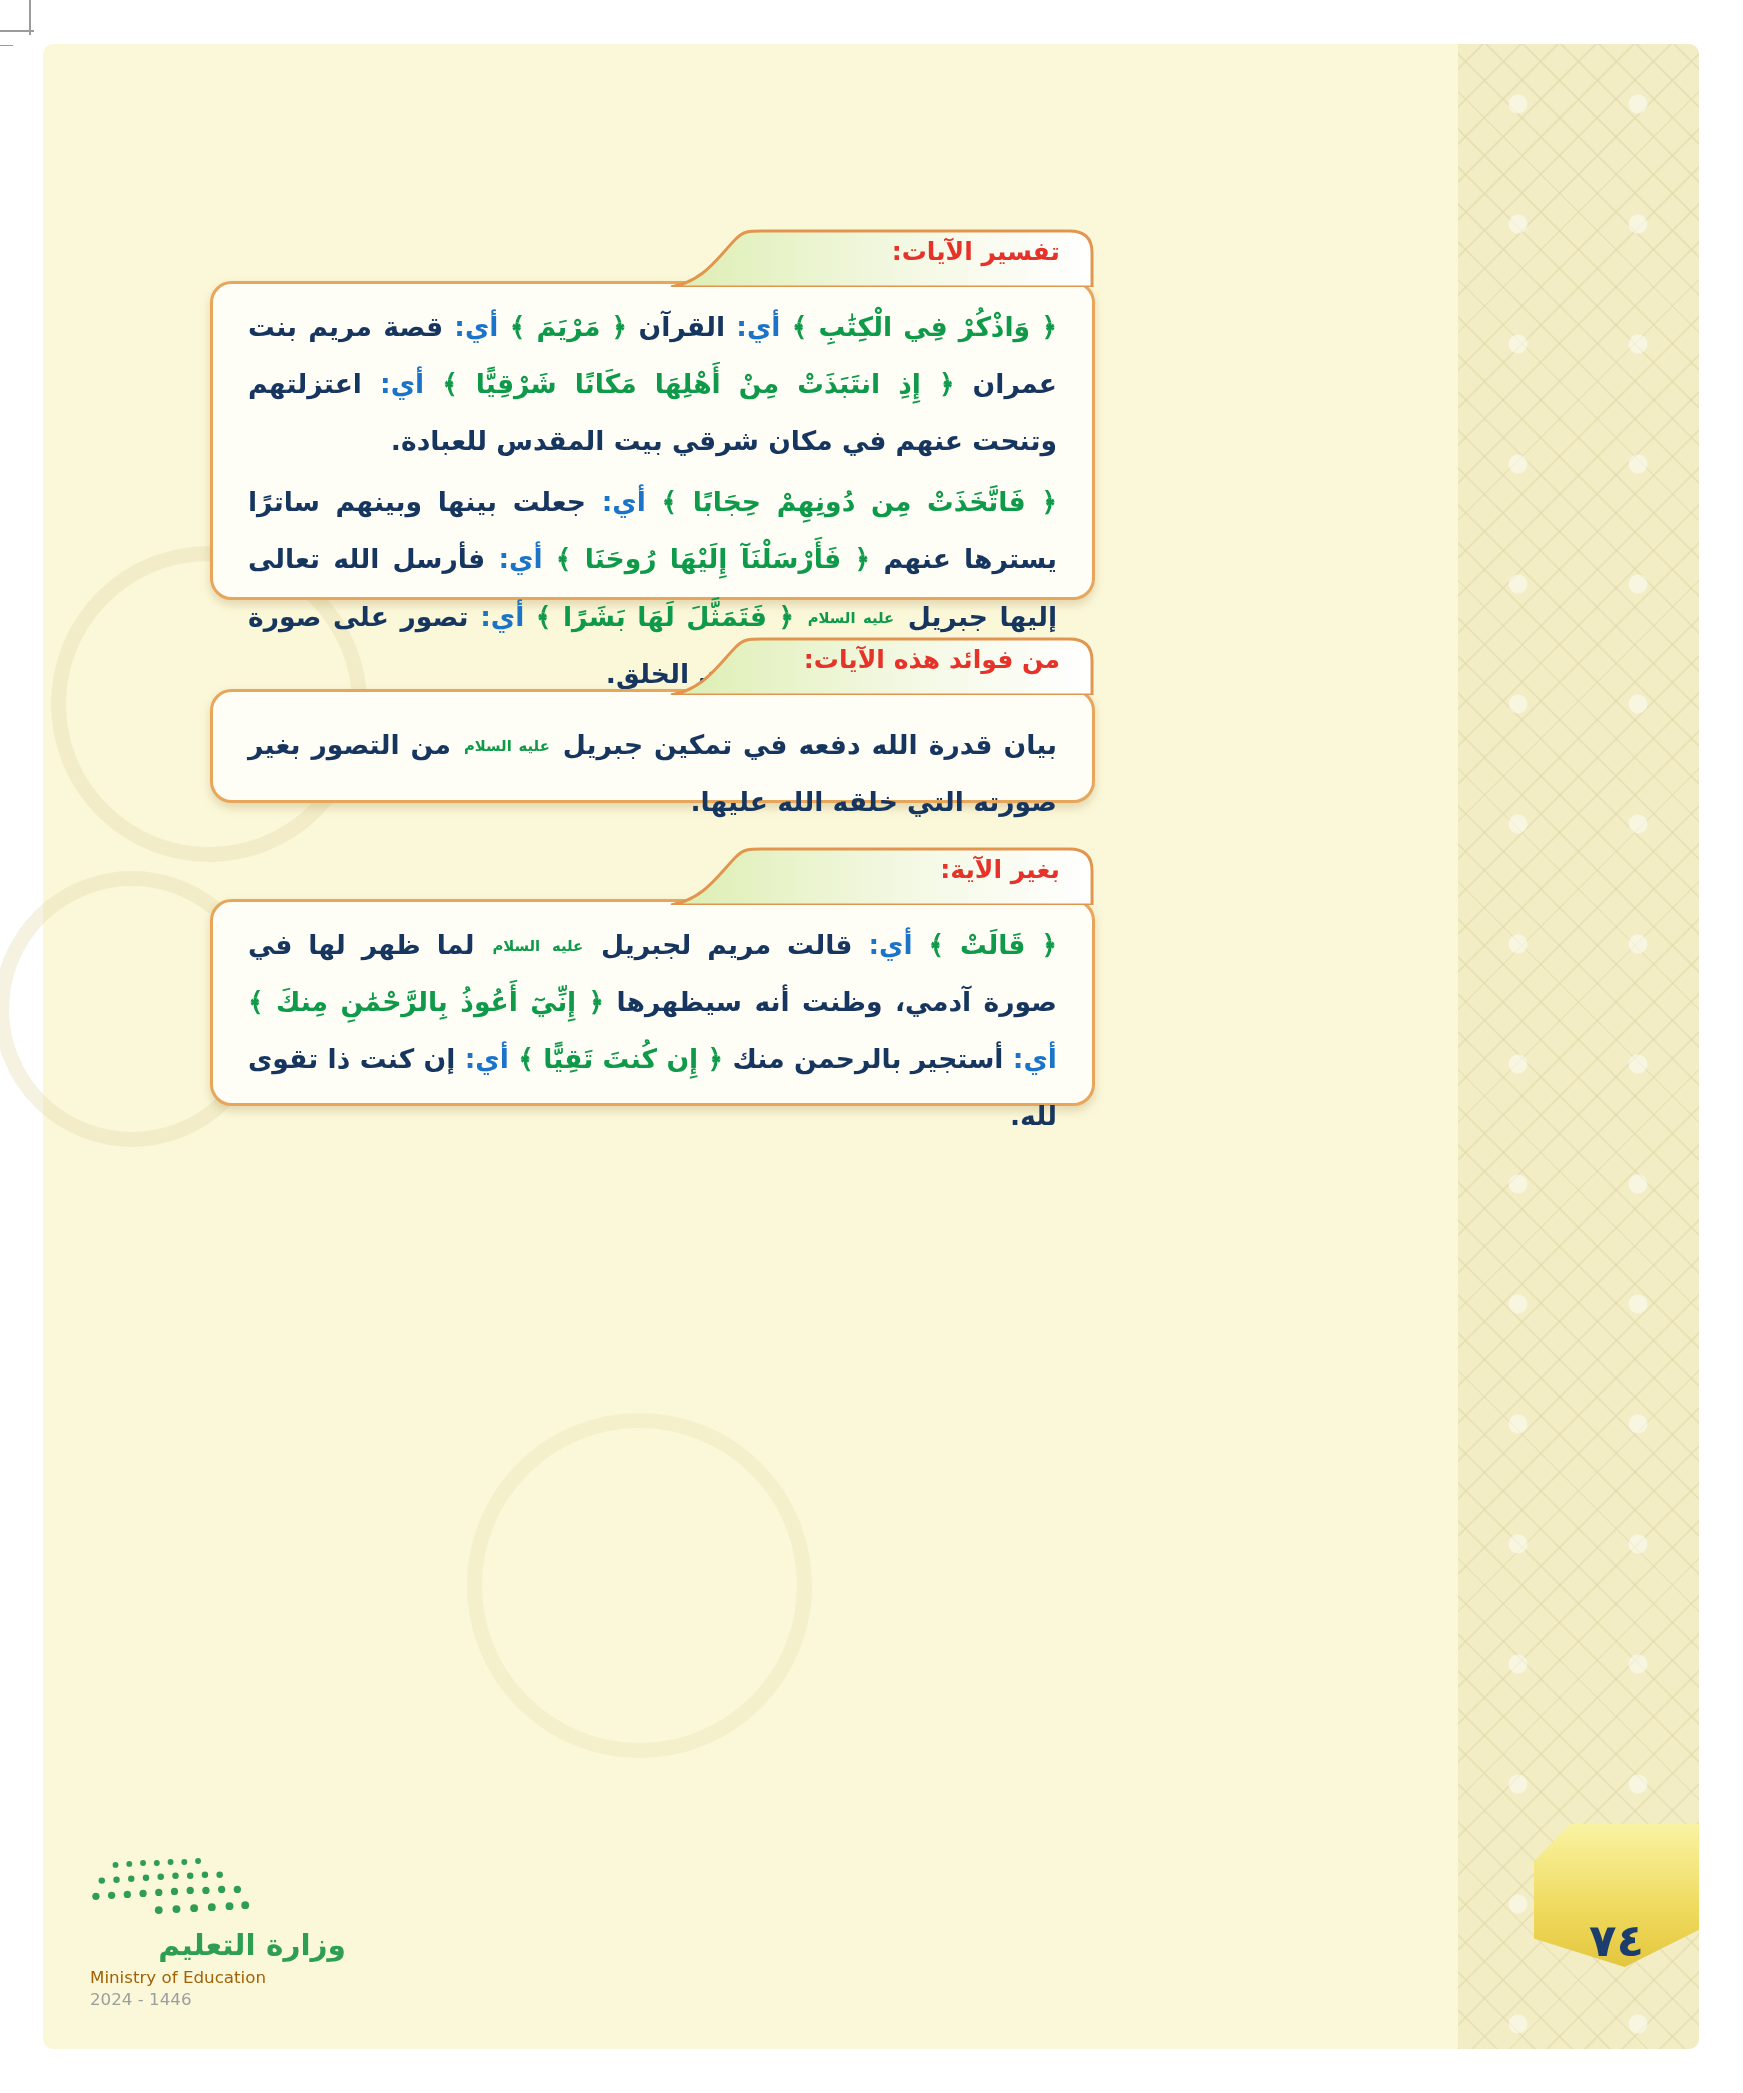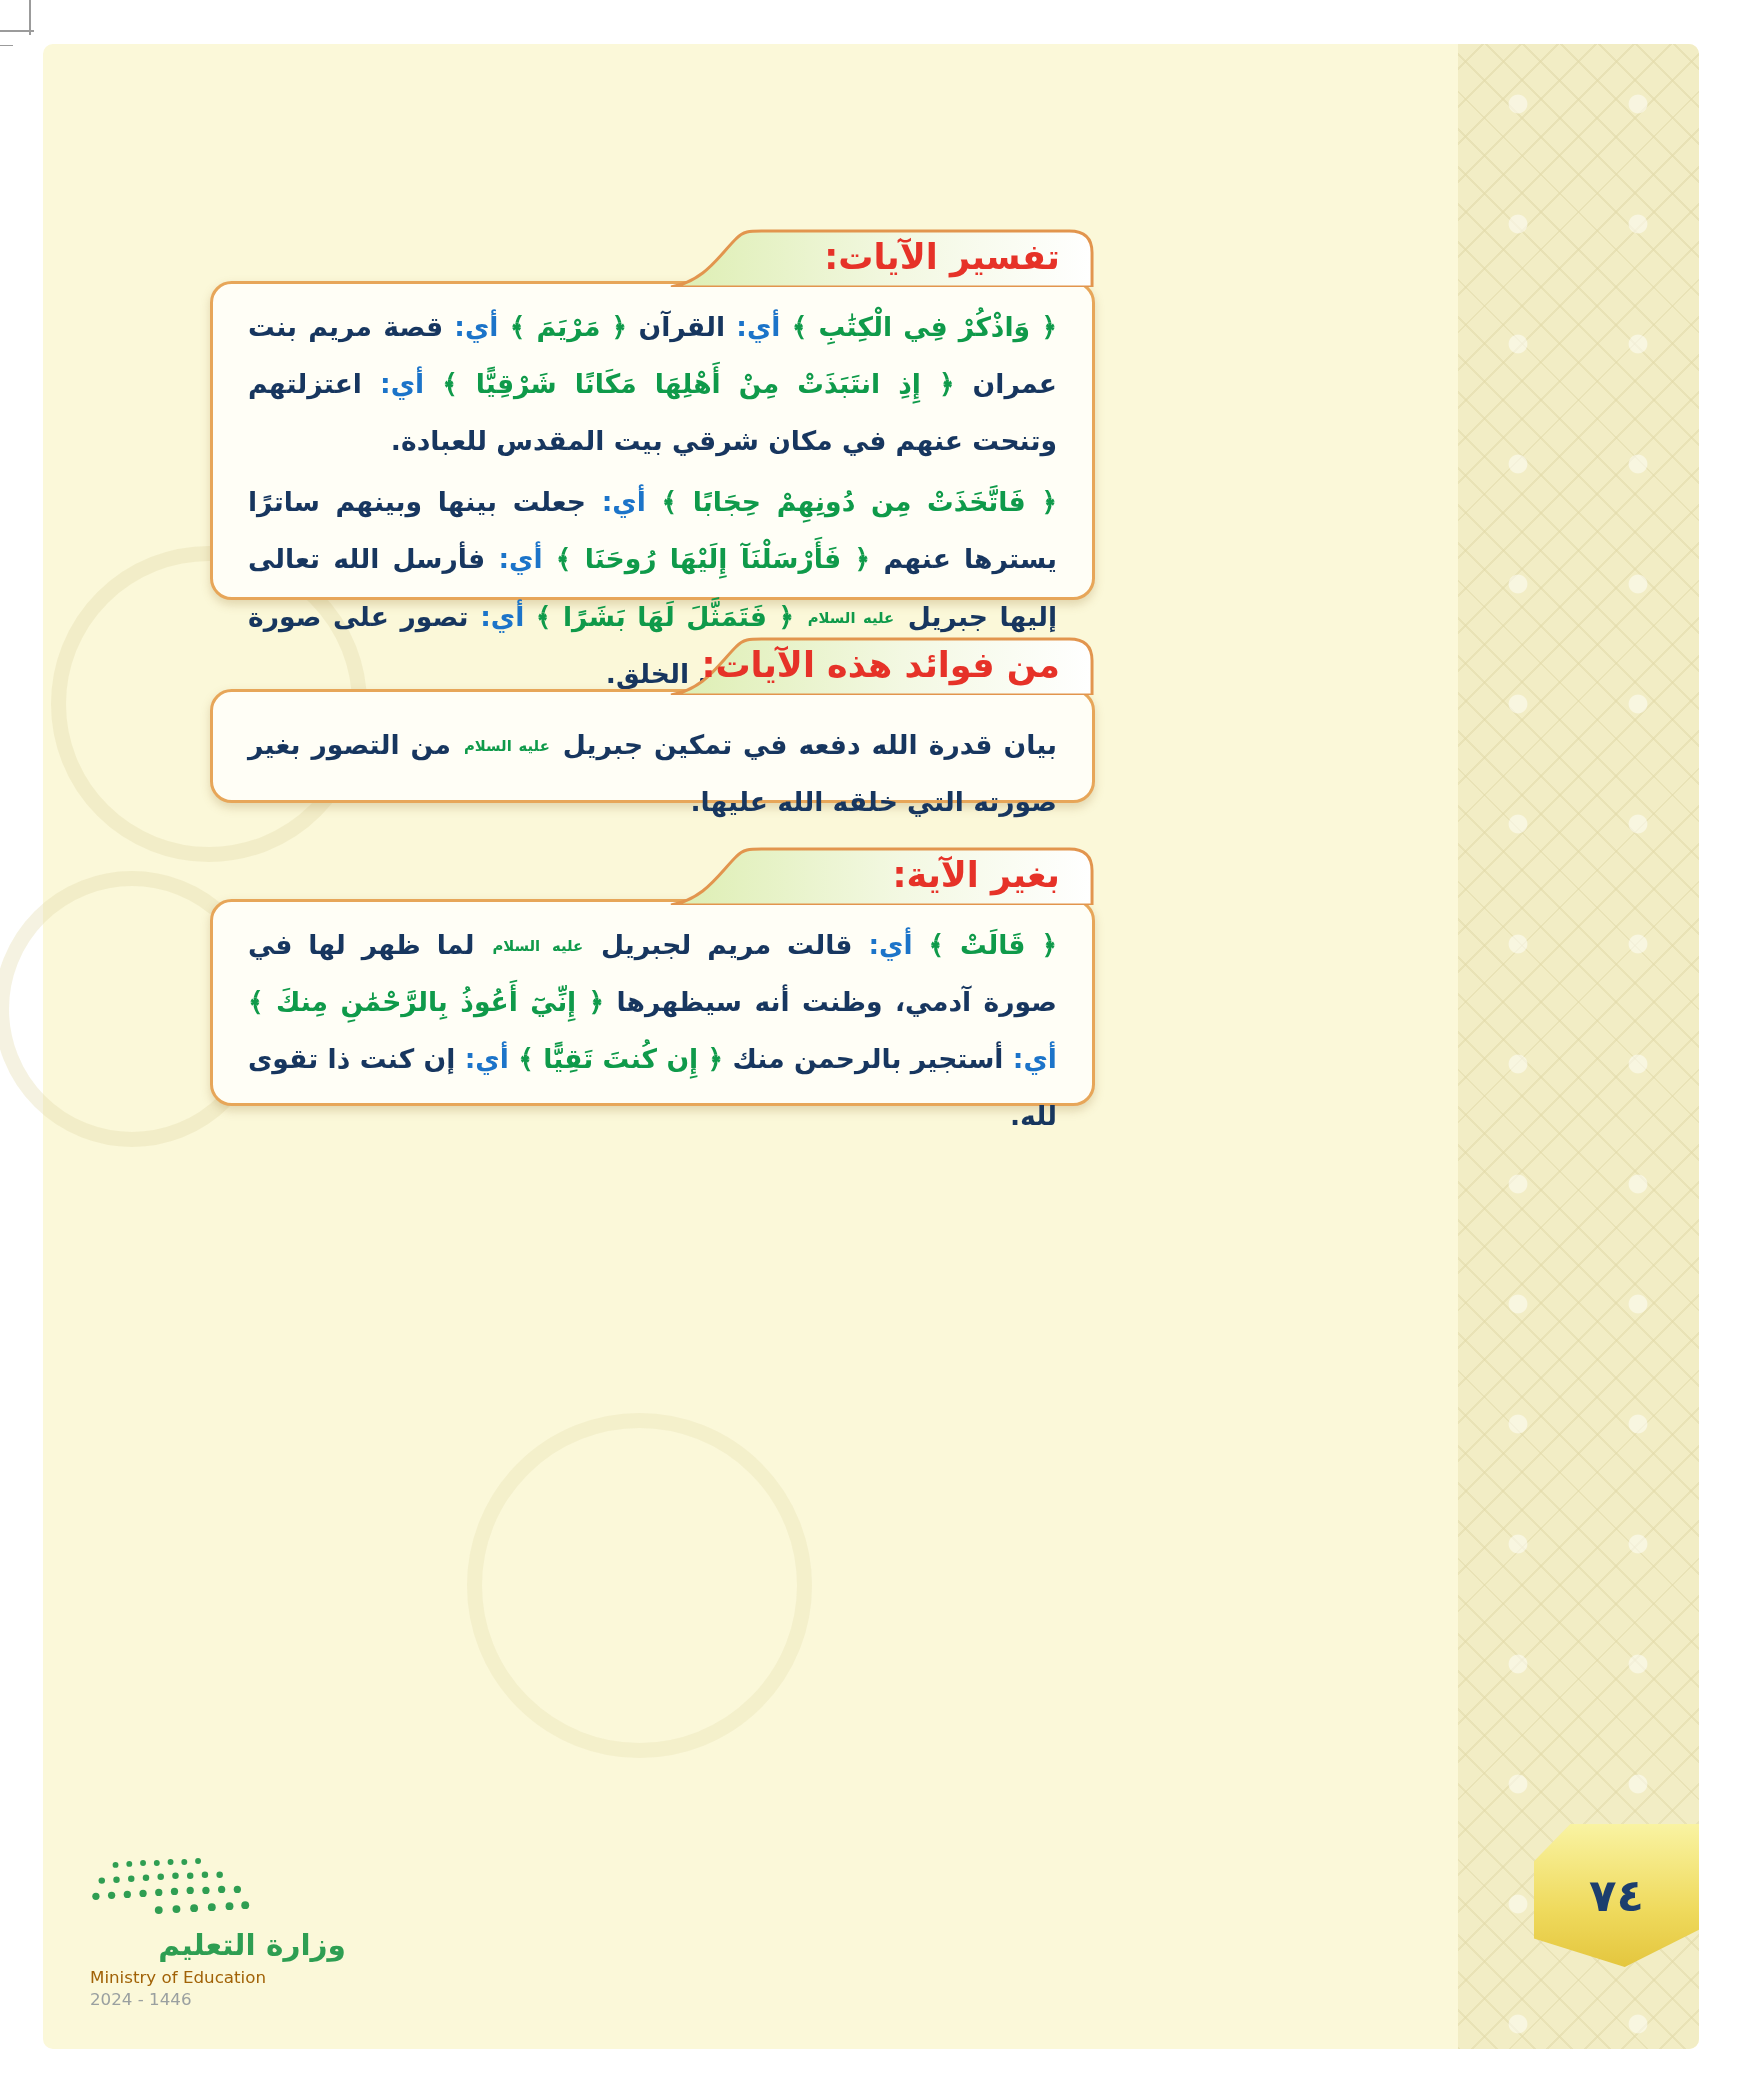--- a/index.html
+++ b/index.html
@@ -48,42 +48,42 @@
   }
   .box1 { top:237px;  height:313px; }
   .box2 { top:645px;  height:108px; }
   .box3 { top:855px;  height:201px; }
   .box4 { top:1148px; height:128px; }
 
   .tab { position:absolute; top:-55px; right:-3px; width:426px; height:58px; }
   .tab svg { position:absolute; inset:0; width:100%; height:100%; }
   .tab-label {
     position:absolute; right:35px; top:7.9px;
-    font-size:35px; font-weight:700; color:#e63228; white-space:nowrap;
+    font-size:25px; font-weight:700; color:#e63228; white-space:nowrap;
   }
 
   .box-body {
     padding:13.8px 35px 9.9px;
     font-size:26.6px; font-weight:700; line-height:2.15;
     text-align:justify; color:#17365f;
   }
   .box2 .box-body { padding-top:23.6px; }
   .box-body p { margin:0 0 3.9px; }
 
   .seg-q { color:#0f9a4a; }
   .seg-a { color:#1c74c9; }
   .seg-t { color:#17365f; }
   .seg-s { color:#0f9a4a; font-size:14.8px; vertical-align:middle; padding:0 2px; }
 
   
   .page-badge {
     position:absolute; right:0; top:1780px; width:165px; height:143px;
     background:linear-gradient(180deg,#f9f3a2 0%, #efda5d 60%, #e4c63e 100%);
     clip-path:polygon(22% 0, 100% 0, 100% 74%, 55% 100%, 0 80%, 0 26%);
-    display:flex; align-items:center; justify-content:center;
+    display:flex; align-items:flex-end; justify-content:center;
     filter:drop-shadow(0 3px 3px rgba(150,120,40,.4));
   }
   .page-num { font-size:45px; font-weight:700; color:#1c3e6e; }
 
   
   .moe { position:absolute; left:47px; top:1813px; width:256px; direction:ltr; }
   .moe .ar { color:#2e9e52; font-size:29.6px; font-weight:700; margin-top:6px; }
   .moe .en { color:#a16207; font-size:16.7px; margin-top:4.9px; }
   .moe .yr { color:#9aa0a0; font-size:16.7px; margin-top:2px; }
 </style>

